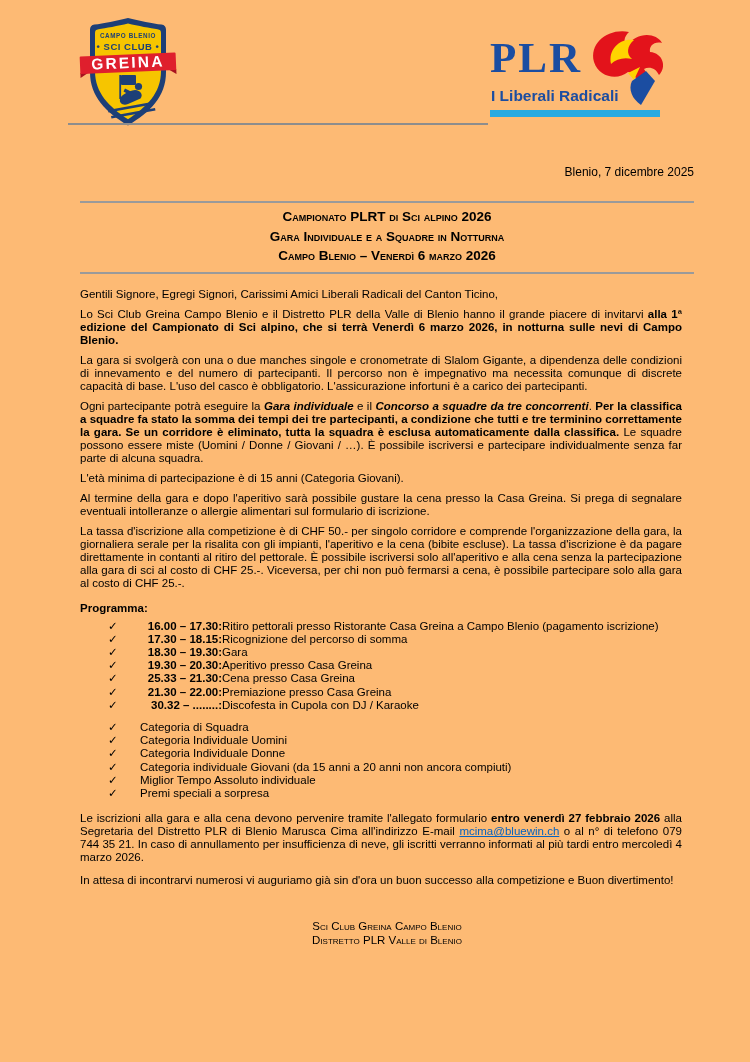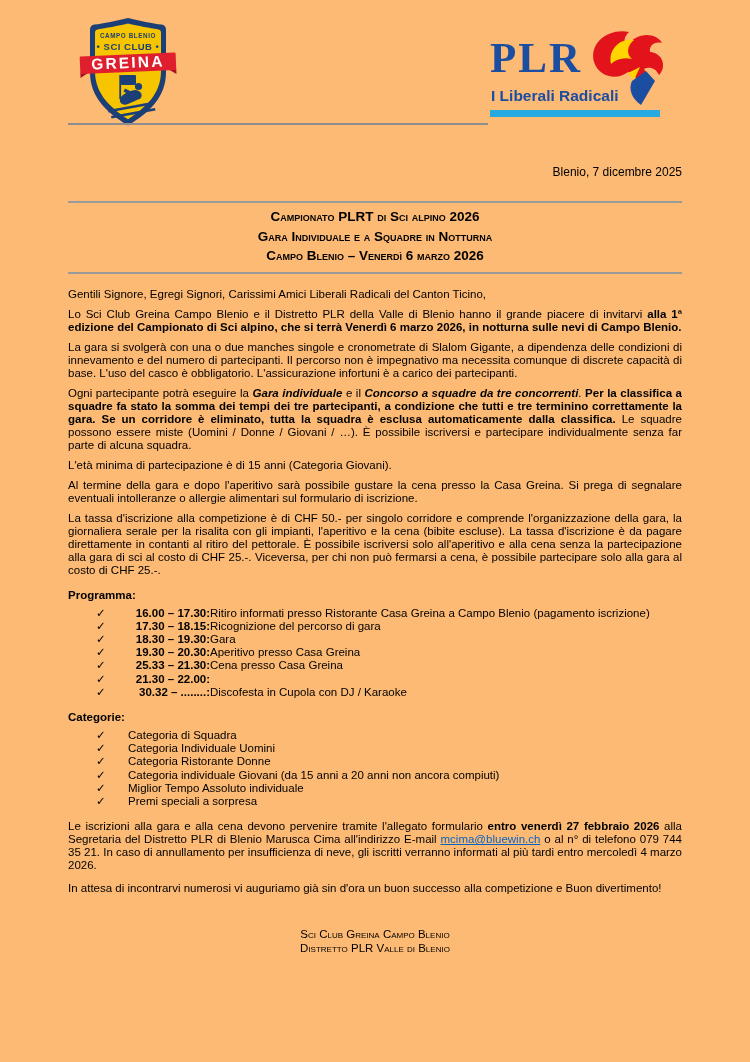--- a/index.html
+++ b/index.html
@@ -6,31 +6,31 @@
   .page {
     position:relative; width:750px; height:1062px; background:#fdba74;
     font-family:"Liberation Sans", sans-serif; color:#000; overflow:hidden;
   }
   
   .club-logo { position:absolute; left:78px; top:15px; }
   .plr-logo  { position:absolute; left:490px; top:26px; }
   .header-rule { position:absolute; left:68px; top:123px; width:420px; height:2px; background:#8d8d8d; }
 
   
-  .content { position:absolute; left:68px; top:166px; width:614px; font-size:11.5px; line-height:13px; }
+  .content { position:absolute; left:80px; top:166px; width:614px; font-size:11.5px; line-height:13px; }
 
   .date-line { text-align:right; font-size:12px; margin:0 0 22px 0; }
 
   .title-block {
     border-top:2px solid #9a9a9a; border-bottom:2px solid #9a9a9a;
     text-align:center; font-weight:bold; font-variant:small-caps;
     font-size:13.5px; line-height:19.5px; padding:4px 0 6px; margin:0 0 14px 0;
   }
 
-  p { margin:0 0 7px 0; text-align:justify; }
+  p { margin:0 12px 7px 0; text-align:justify; }
   .b { font-weight:bold; }
   .i { font-style:italic;font-weight:bold; }
   .u { }
   a.email { color:#0563c1; text-decoration:underline; }
 
   .section-heading { font-weight:bold; margin:12px 0 5px 0; }
 
   ul.check-list { list-style:none; margin:0 0 9px 0; padding:0 0 0 28px; }
   ul.check-list li { display:flex; line-height:13.2px; }
   .check { width:32px; flex:none; }
@@ -108,66 +108,66 @@
 
     <p>Al termine della gara e dopo l'aperitivo sarà possibile gustare la cena presso la Casa Greina. Si prega di segnalare eventuali intolleranze o allergie alimentari sul formulario di iscrizione.</p>
 
     <p>La tassa d'iscrizione alla competizione è di CHF 50.- per singolo corridore e comprende l'organizzazione della gara, la giornaliera serale per la risalita con gli impianti, l'aperitivo e la cena (bibite escluse). La tassa d'iscrizione è da pagare direttamente in contanti al ritiro del pettorale. È possibile iscriversi solo all'aperitivo e alla cena senza la partecipazione alla gara di sci al costo di CHF 25.-. Viceversa, per chi non può fermarsi a cena, è possibile partecipare solo alla gara al costo di CHF 25.-.</p>
 
     <div class="section-heading">Programma:</div>
     <ul class="check-list">
       <li>
           <span class="check">✓</span>
           <span class="time">16.00 – 17.30:</span>
-          <span class="desc">Ritiro informati presso Ristorante Casa Greina a Campo Blenio (pagamento iscrizione)</span>
+          <span class="desc">Ritiro pettorali presso Ristorante Casa Greina a Campo Blenio (pagamento iscrizione)</span>
         </li>
       <li>
           <span class="check">✓</span>
           <span class="time">17.30 – 18.15:</span>
-          <span class="desc">Ricognizione del percorso di gara</span>
+          <span class="desc">Ricognizione del percorso di somma</span>
         </li>
       <li>
           <span class="check">✓</span>
           <span class="time">18.30 – 19.30:</span>
           <span class="desc">Gara</span>
         </li>
       <li>
           <span class="check">✓</span>
           <span class="time">19.30 – 20.30:</span>
           <span class="desc">Aperitivo presso Casa Greina</span>
         </li>
       <li>
           <span class="check">✓</span>
           <span class="time">25.33 – 21.30:</span>
           <span class="desc">Cena presso Casa Greina</span>
         </li>
       <li>
           <span class="check">✓</span>
           <span class="time">21.30 – 22.00:</span>
+          <span class="desc">Premiazione presso Casa Greina</span>
         </li>
       <li>
           <span class="check">✓</span>
           <span class="time">30.32 – ........:</span>
           <span class="desc">Discofesta in Cupola con DJ / Karaoke</span>
         </li>
     </ul>
 
-    <div class="section-heading">Categorie:</div>
     <ul class="check-list">
       <li>
           <span class="check">✓</span>
           <span class="desc">Categoria di Squadra</span>
         </li>
       <li>
           <span class="check">✓</span>
           <span class="desc">Categoria Individuale Uomini</span>
         </li>
       <li>
           <span class="check">✓</span>
-          <span class="desc">Categoria Ristorante Donne</span>
+          <span class="desc">Categoria Individuale Donne</span>
         </li>
       <li>
           <span class="check">✓</span>
           <span class="desc">Categoria individuale Giovani (da 15 anni a 20 anni non ancora compiuti)</span>
         </li>
       <li>
           <span class="check">✓</span>
           <span class="desc">Miglior Tempo Assoluto individuale</span>
         </li>
       <li>

